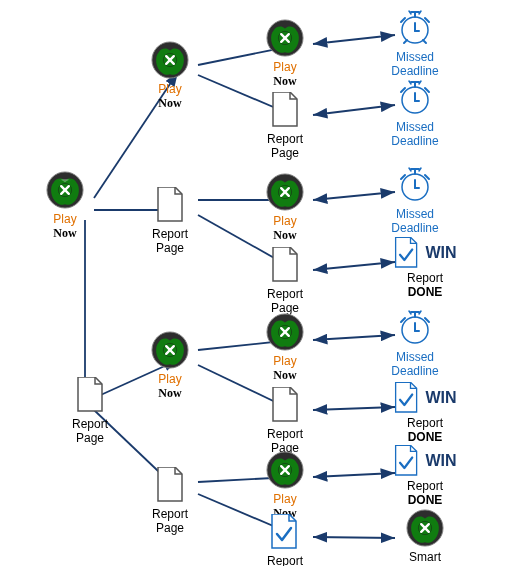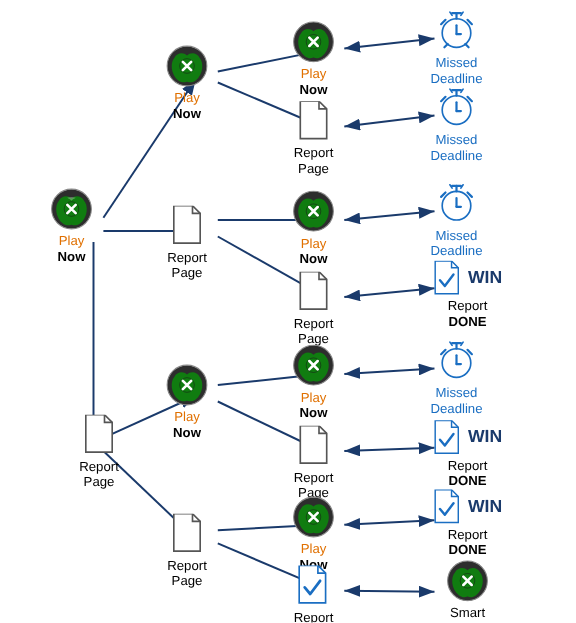--- a/index.html
+++ b/index.html
@@ -26,21 +26,21 @@
       align-items: center;
       justify-content: center;
     }
     .node-label {
       font-size: 12px;
       line-height: 1.2;
       margin-top: 2px;
       white-space: nowrap;
     }
     .node-label .orange { color: #e07000; font-weight: normal; }
-    .node-label .bold { font-weight: bold; }
+    .node-label .bold { font-weight: bold; font-family: Liberation Serif, serif; }
 
     
     .xbox-icon {
       width: 38px;
       height: 38px;
     }
 
     
     .doc-icon {
       width: 30px;

